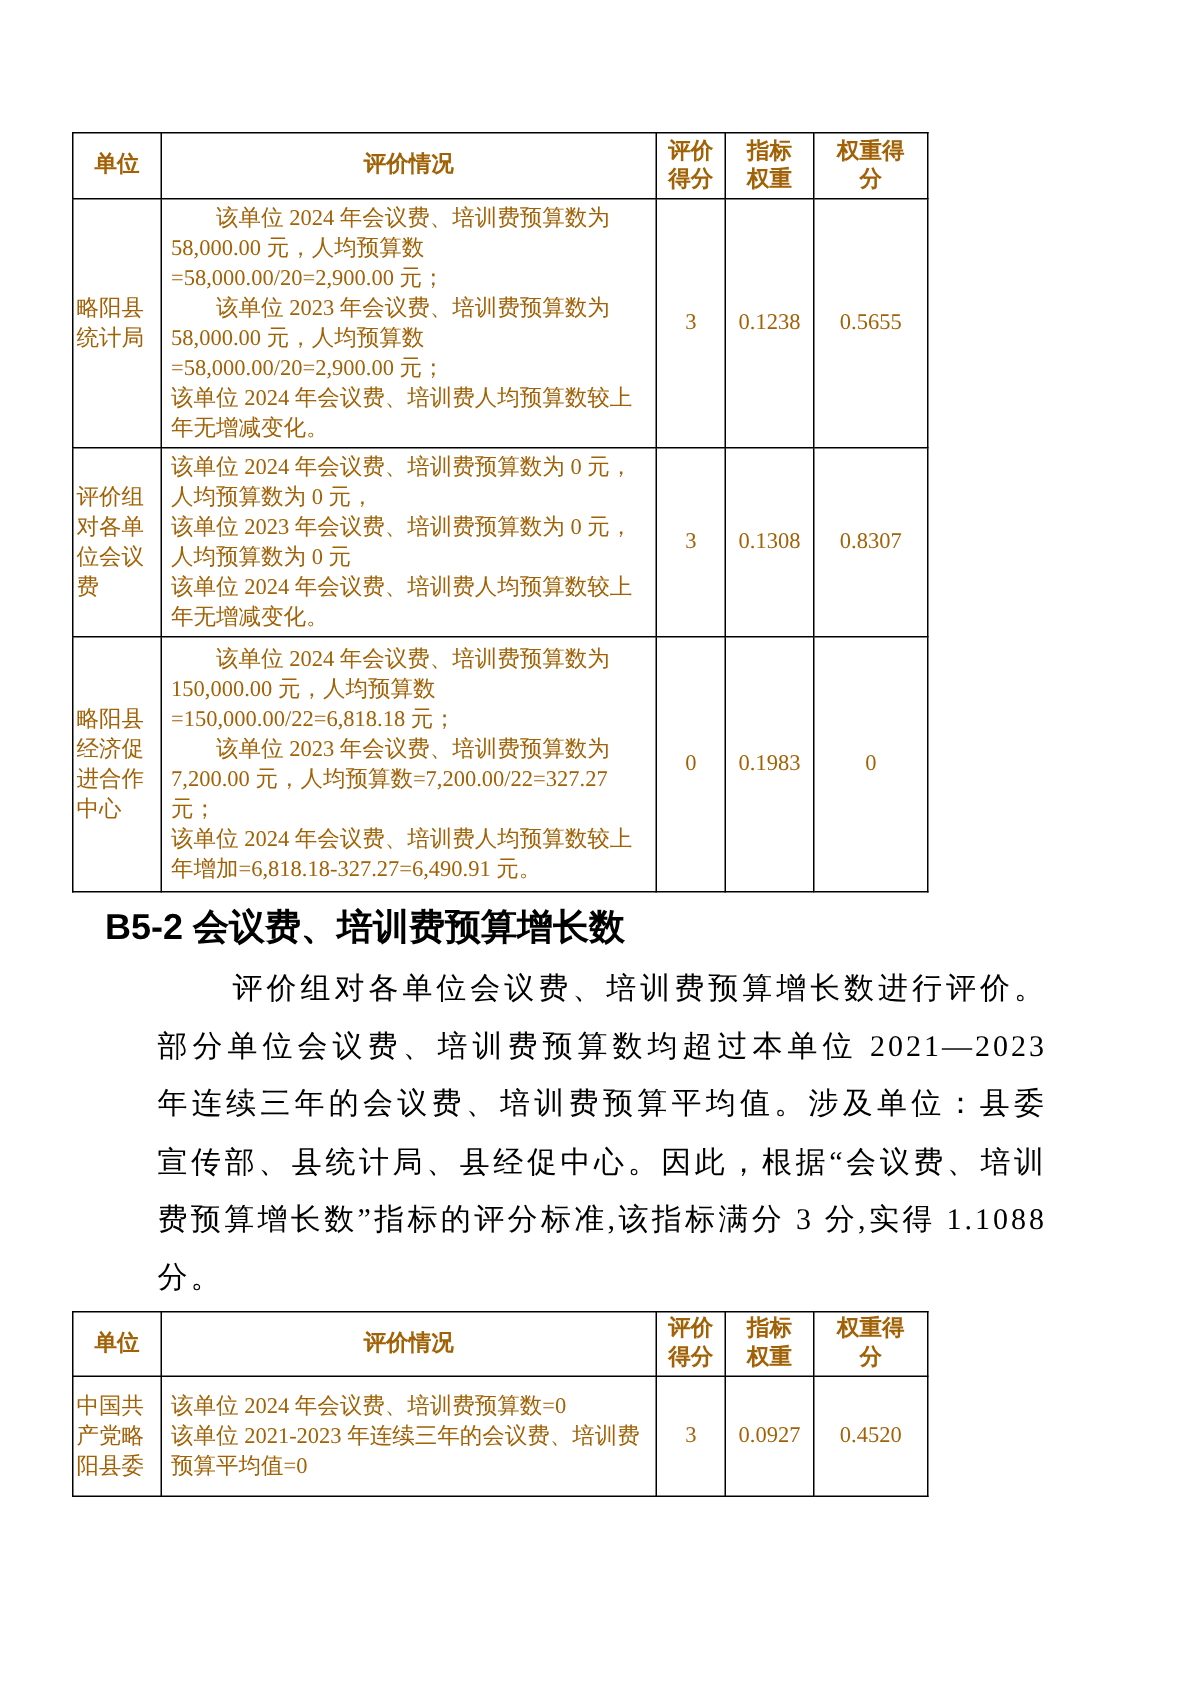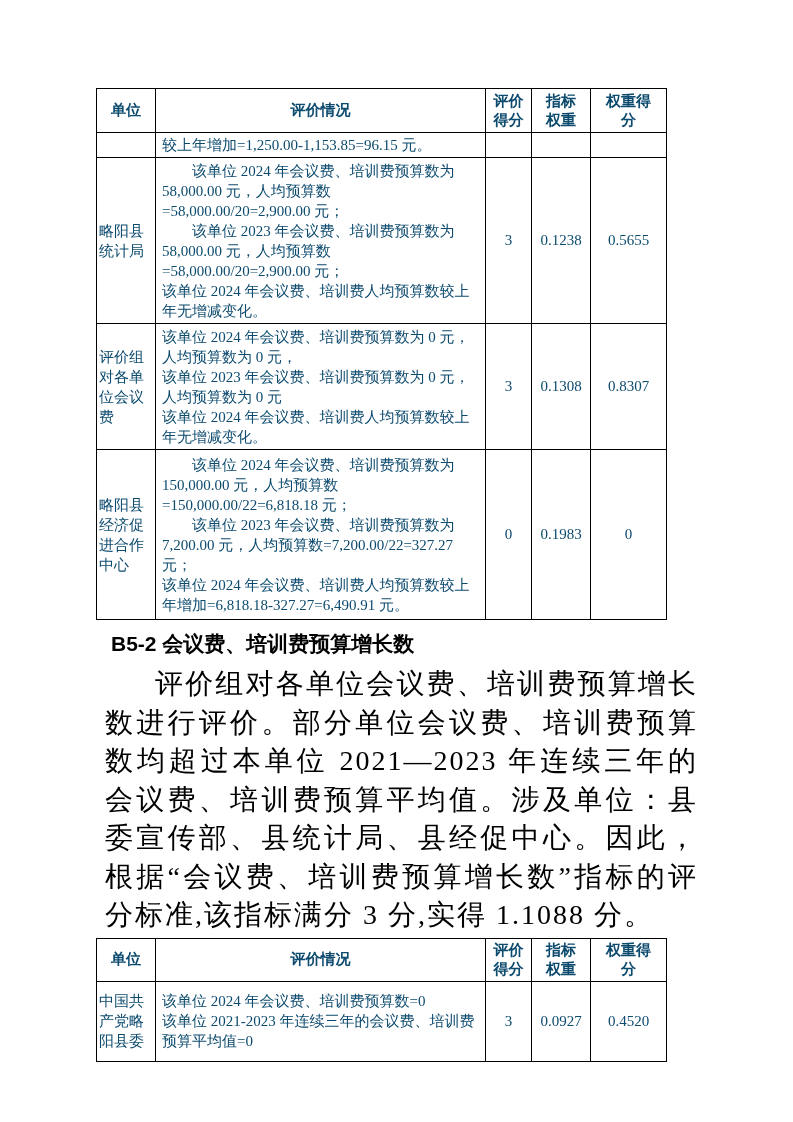--- a/index.html
+++ b/index.html
@@ -11,23 +11,23 @@
     font-family: "Liberation Serif", "DejaVu Serif", serif;
     color: #000;
   }
   .page { width: 793px; height: 1122px; position: relative; }
 
   
   table.eval-table {
     border-collapse: collapse;
     table-layout: fixed;
     width: 570px;
-    margin-left: 96px;
+    margin-left: 48px;
     font-size: 15px;
-    color: #0c4a6e;
+    color: #a16207;
   }
   table.eval-table th, table.eval-table td {
     border: 1px solid #000;
     vertical-align: middle;
     overflow: hidden;
   }
   table.eval-table th {
     font-weight: bold;
     text-align: center;
     font-size: 15px;
@@ -48,33 +48,33 @@
     padding: 2px 3px 2px 6px;
   }
   td.cell-num { text-align: center; line-height: 19px; padding: 1px; }
   td.cell-total { text-align: center; line-height: 20px; padding: 1px; }
 
   #table1 { margin-top: 88px; }
   #table2 { margin-top: 3px; }
 
   
   .section-heading {
-    margin: 11px 0 0 111px;
+    margin: 11px 0 0 70px;
     font-family: "Liberation Sans", "DejaVu Sans", sans-serif;
     font-weight: bold;
-    font-size: 21px;
+    font-size: 24px;
     line-height: 25px;
     color: #000;
   }
 
   
   .body-paragraph {
     margin: 9px 95px 0 105px;
     width: 593px;
-    font-size: 28px;
+    font-size: 20px;
     line-height: 38.5px;
     letter-spacing: 2px;
     text-align: justify;
     text-indent: 50px;
     color: #000;
   }
 </style>
 </head>
 <body>
 
@@ -91,27 +91,20 @@
     <thead>
       <tr style="height:44px">
         <th><span class="hdr-wrap">单位</span></th>
         <th><span class="hdr-wrap">评价情况</span></th>
         <th><span class="hdr-wrap w2">评价得分</span></th>
         <th><span class="hdr-wrap w2">指标权重</span></th>
         <th><span class="hdr-wrap w3">权重得分</span></th>
       </tr>
     </thead>
     <tbody>
-      <tr style="height:20px">
-        <td class="cell-unit"></td>
-        <td class="cell-eval">较上年增加=1,250.00-1,153.85=96.15 元。</td>
-        <td class="cell-num"></td>
-        <td class="cell-num"></td>
-        <td class="cell-num"></td>
-      </tr>
       <tr style="height:166px">
         <td class="cell-unit">略阳县统计局</td>
         <td class="cell-eval">　　该单位 2024 年会议费、培训费预算数为
 58,000.00 元，人均预算数
 =58,000.00/20=2,900.00 元；
 　　该单位 2023 年会议费、培训费预算数为
 58,000.00 元，人均预算数
 =58,000.00/20=2,900.00 元；
 该单位 2024 年会议费、培训费人均预算数较上
 年无增减变化。</td>

